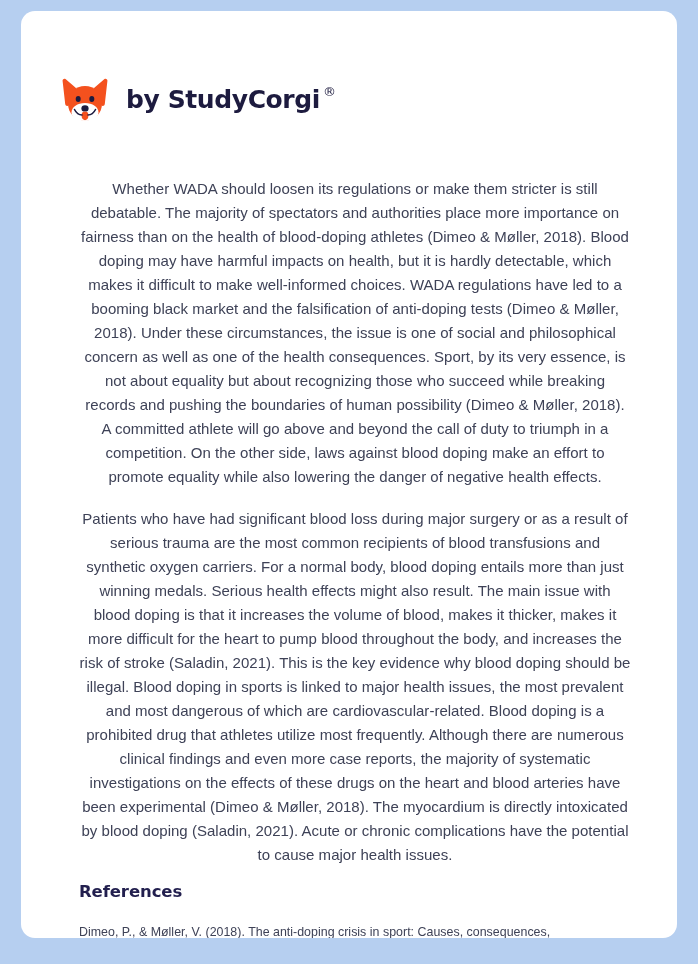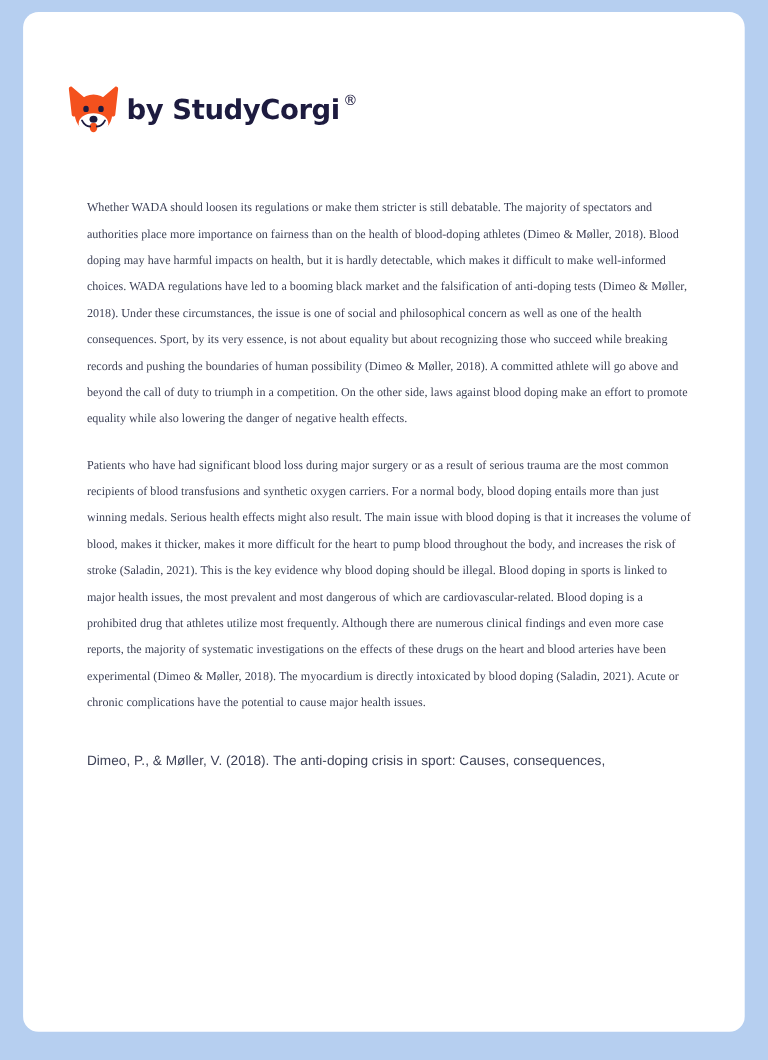--- a/index.html
+++ b/index.html
@@ -31,21 +31,21 @@
   .doc-header {
     display: flex;
     align-items: flex-start;
     justify-content: space-between;
     padding: 54px 36px 0 38px;
   }
 
   .brand {
     display: flex;
     align-items: center;
-    gap: 4px;
+    gap: 15px;
     flex: 0 0 auto;
     padding-top: 8px;
   }
 
   .corgi-logo {
     width: 52px;
     height: 52px;
     display: block;
     flex: 0 0 auto;
   }
@@ -98,30 +98,30 @@
   }
 
   
   .doc-body {
     padding: 0 46px 0 58px;
     margin-top: 52px;
   }
 
   .doc-body p.para {
     color: #3e4257;
-    font-family: Liberation Serif, serif;
-    font-size: 11px;
+    font-family: Liberation Sans, sans-serif;
+    font-size: 15px;
     line-height: 24px;
     margin: 0 0 18px 0;
-    text-align: left;
+    text-align: center;
     letter-spacing: 0.02px;
   }
 
   .doc-body p.para.last-para {
-    margin-bottom: 28px;
+    margin-bottom: 14px;
   }
 
   .section-heading {
     color: #221f4e;
     font-family: "DejaVu Sans", sans-serif;
     font-weight: bold;
     font-size: 16.5px;
     line-height: 1.3;
     margin: 0 0 18px 0;
     letter-spacing: -0.1px;
@@ -176,18 +176,19 @@
     <div class="header-meta">
     </div>
 
   </div>
 
   <div class="doc-body">
 
     <p class="para">Whether WADA should loosen its regulations or make them stricter is still debatable. The majority of spectators and authorities place more importance on fairness than on the health of blood-doping athletes (Dimeo &amp; Møller, 2018). Blood doping may have harmful impacts on health, but it is hardly detectable, which makes it difficult to make well-informed choices. WADA regulations have led to a booming black market and the falsification of anti-doping tests (Dimeo &amp; Møller, 2018). Under these circumstances, the issue is one of social and philosophical concern as well as one of the health consequences. Sport, by its very essence, is not about equality but about recognizing those who succeed while breaking records and pushing the boundaries of human possibility (Dimeo &amp; Møller, 2018). A committed athlete will go above and beyond the call of duty to triumph in a competition. On the other side, laws against blood doping make an effort to promote equality while also lowering the danger of negative health effects.</p>
     <p class="para last-para">Patients who have had significant blood loss during major surgery or as a result of serious trauma are the most common recipients of blood transfusions and synthetic oxygen carriers. For a normal body, blood doping entails more than just winning medals. Serious health effects might also result. The main issue with blood doping is that it increases the volume of blood, makes it thicker, makes it more difficult for the heart to pump blood throughout the body, and increases the risk of stroke (Saladin, 2021). This is the key evidence why blood doping should be illegal. Blood doping in sports is linked to major health issues, the most prevalent and most dangerous of which are cardiovascular-related. Blood doping is a prohibited drug that athletes utilize most frequently. Although there are numerous clinical findings and even more case reports, the majority of systematic investigations on the effects of these drugs on the heart and blood arteries have been experimental (Dimeo &amp; Møller, 2018). The myocardium is directly intoxicated by blood doping (Saladin, 2021). Acute or chronic complications have the potential to cause major health issues.</p>
 
+    <h2 class="section-heading">References</h2>
 
     <p class="reference-entry">Dimeo, P., &amp; Møller, V. (2018). The anti-doping crisis in sport: Causes, consequences,</p>
 
   </div>
 
 </div>
 
 </body></html>

